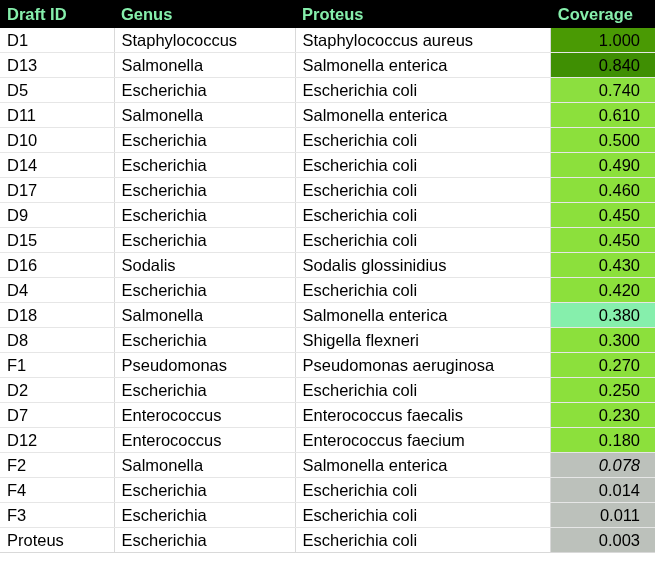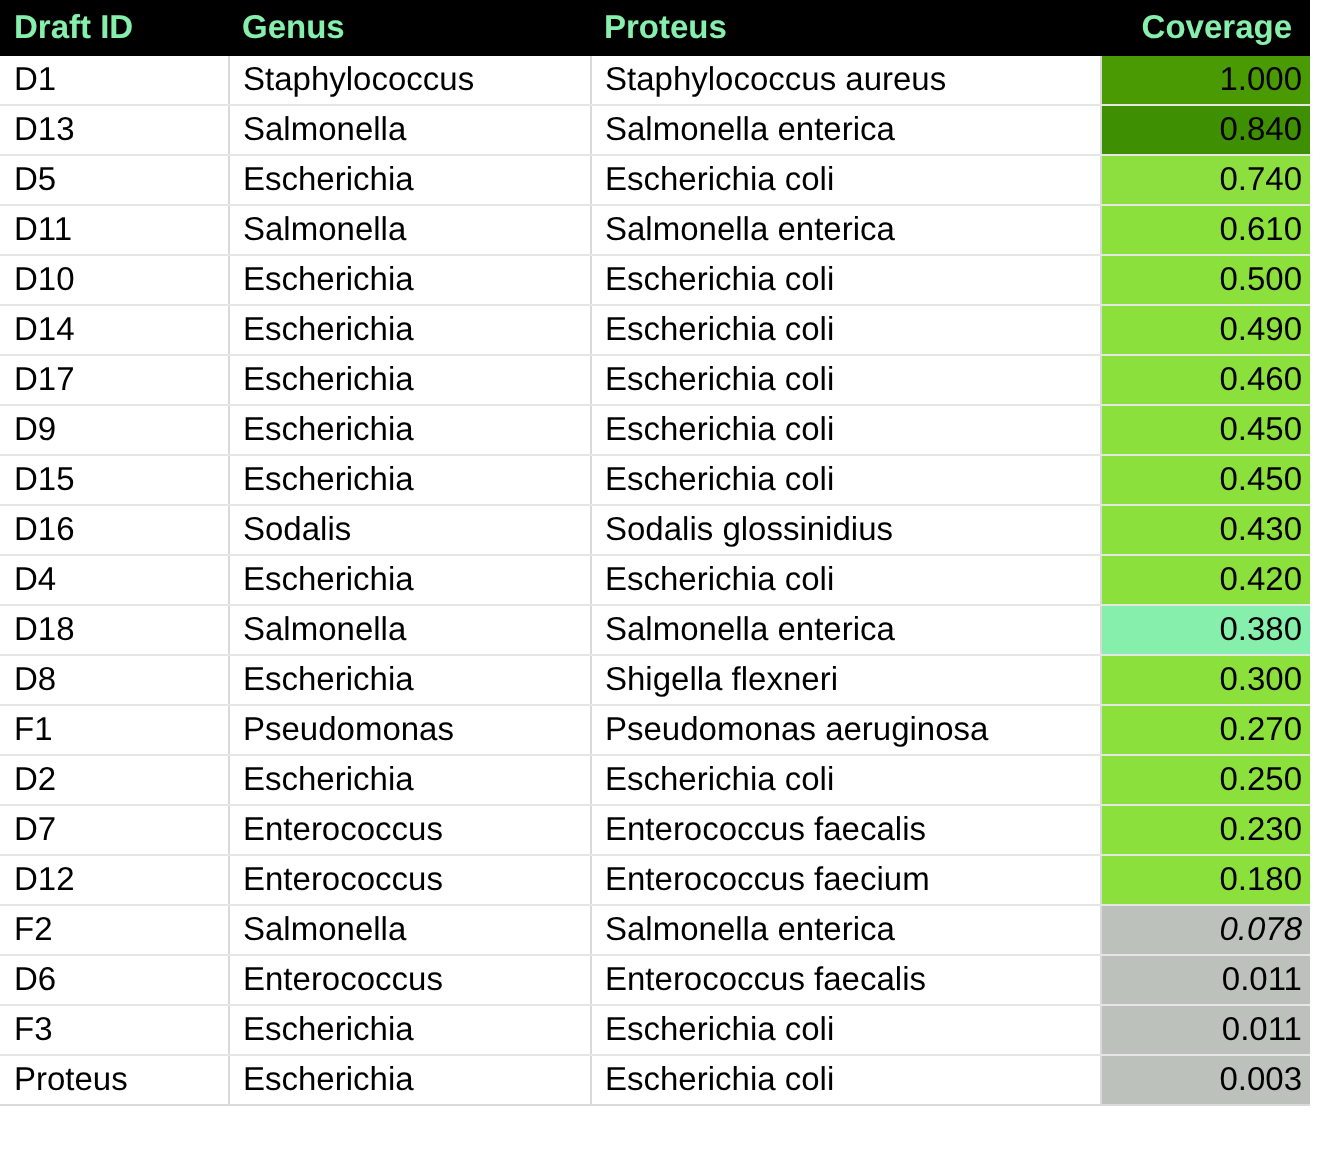--- a/index.html
+++ b/index.html
@@ -43,21 +43,21 @@
     height: 28px;
     line-height: 28px;
     padding: 0 7px;
     text-align: left;
     white-space: nowrap;
     border: none;
     vertical-align: middle;
   }
   thead th.th-cov {
     text-align: right;
-    padding-right: 9px;
+    padding-right: 22px;
   }
 
   tbody td {
     height: 24px;
     font-size: 16.5px;
     padding: 0 7px;
     vertical-align: middle;
     white-space: nowrap;
     overflow: hidden;
     border-bottom: 1px solid #e6e6e6;
@@ -70,21 +70,21 @@
     border-left: none;
     margin-top: 23px;
   }
   tbody td.td-genus,
   tbody td.td-species {
   }
   tbody td.td-cov {
     text-align: right;
     font-style: normal;
     border-right: none;
-    padding-right: 4px;
+    padding-right: 15px;
   }
   tbody tr:last-child td {
     border-bottom: 1px solid #d9d9d9;
   }
 </style>
 </head>
 <body>
 
 <div id="table-wrap">
   <table class="cov-table">
@@ -205,24 +205,24 @@
           <td class="td-species">Enterococcus faecium</td>
           <td class="td-cov" style="background-color: rgb(140, 224, 60);">0.180</td>
         </tr>
         <tr>
           <td class="td-draft">F2</td>
           <td class="td-genus">Salmonella</td>
           <td class="td-species">Salmonella enterica</td>
           <td class="td-cov" style="background-color: rgb(188, 193, 187); font-style: italic;">0.078</td>
         </tr>
         <tr>
-          <td class="td-draft">D6</td>
-          <td class="td-genus">Enterococcus</td>
-          <td class="td-species">Enterococcus faecalis</td>
-          <td class="td-cov" style="background-color: rgb(188, 193, 187);">0.011</td>
+          <td class="td-draft">F4</td>
+          <td class="td-genus">Escherichia</td>
+          <td class="td-species">Escherichia coli</td>
+          <td class="td-cov" style="background-color: rgb(188, 193, 187);">0.014</td>
         </tr>
         <tr>
           <td class="td-draft">F3</td>
           <td class="td-genus">Escherichia</td>
           <td class="td-species">Escherichia coli</td>
           <td class="td-cov" style="background-color: rgb(188, 193, 187);">0.011</td>
         </tr>
         <tr>
           <td class="td-draft">Proteus</td>
           <td class="td-genus">Escherichia</td>

